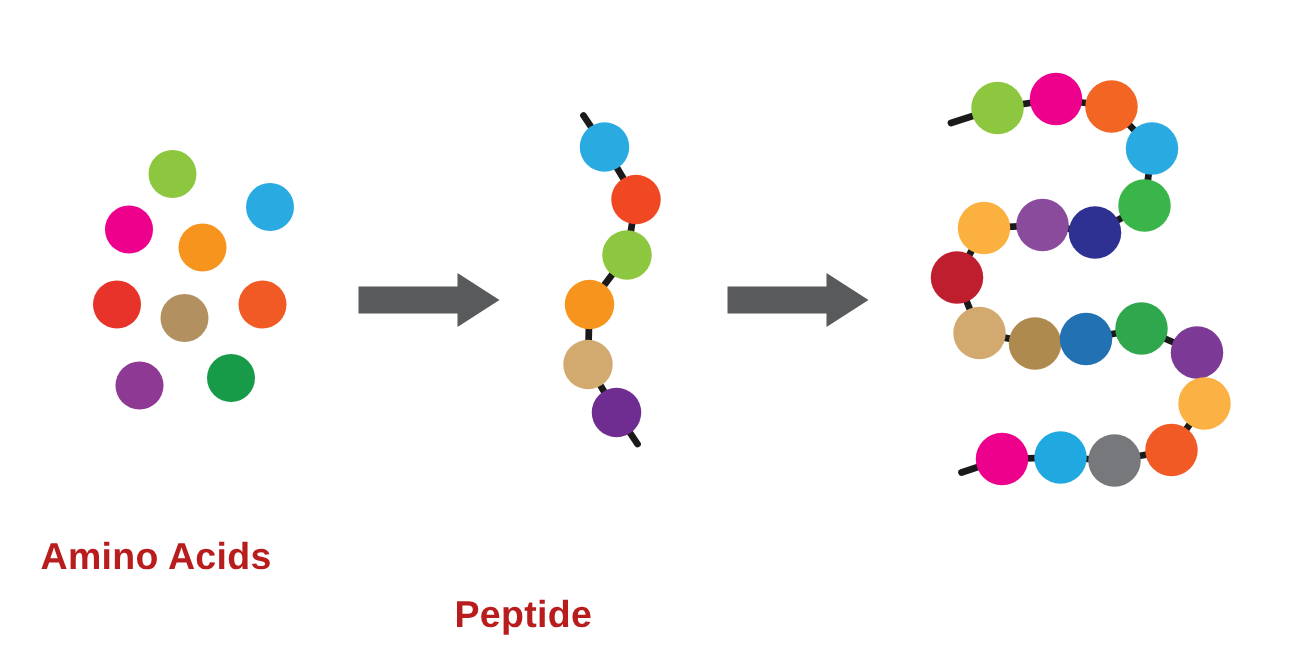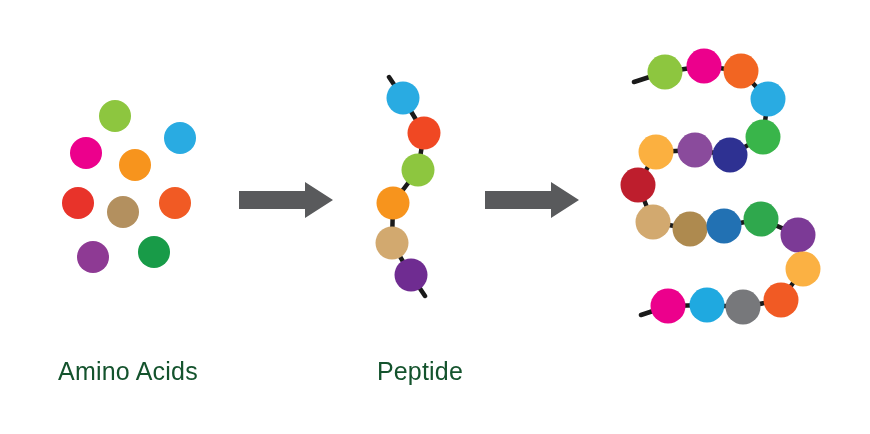--- a/index.html
+++ b/index.html
@@ -15,29 +15,29 @@
     position: absolute;
     left: 0; top: 0;
     width: 870px; height: 434px;
     display: block;
   }
   .stage-label {
     position: absolute;
     top: 356px;
     height: 30px;
     line-height: 30px;
-    text-align: center;
-    font-weight: normal;
+    text-align: left;
+    font-weight: bold;
     font-size: 25px;
-    color: #14532d;
+    color: #b91c1c;
     letter-spacing: 0.2px;
     white-space: nowrap;
   }
   #label-amino-acids { left: 27px;  width: 202px; }
-  #label-peptide     { left: 320px; width: 200px; }
+  #label-peptide     { left: 303px; width: 200px; margin-top: 39px; }
   #label-protein     { left: 620px; width: 200px; }
 </style>
 </head>
 <body>
 
 <div id="canvas">
   <svg id="diagram-svg" viewBox="0 0 870 434">
       <g>
         <circle cx="115" cy="116" r="16" fill="#8DC63F"></circle>
         <circle cx="180" cy="138" r="16" fill="#29ABE2"></circle>

